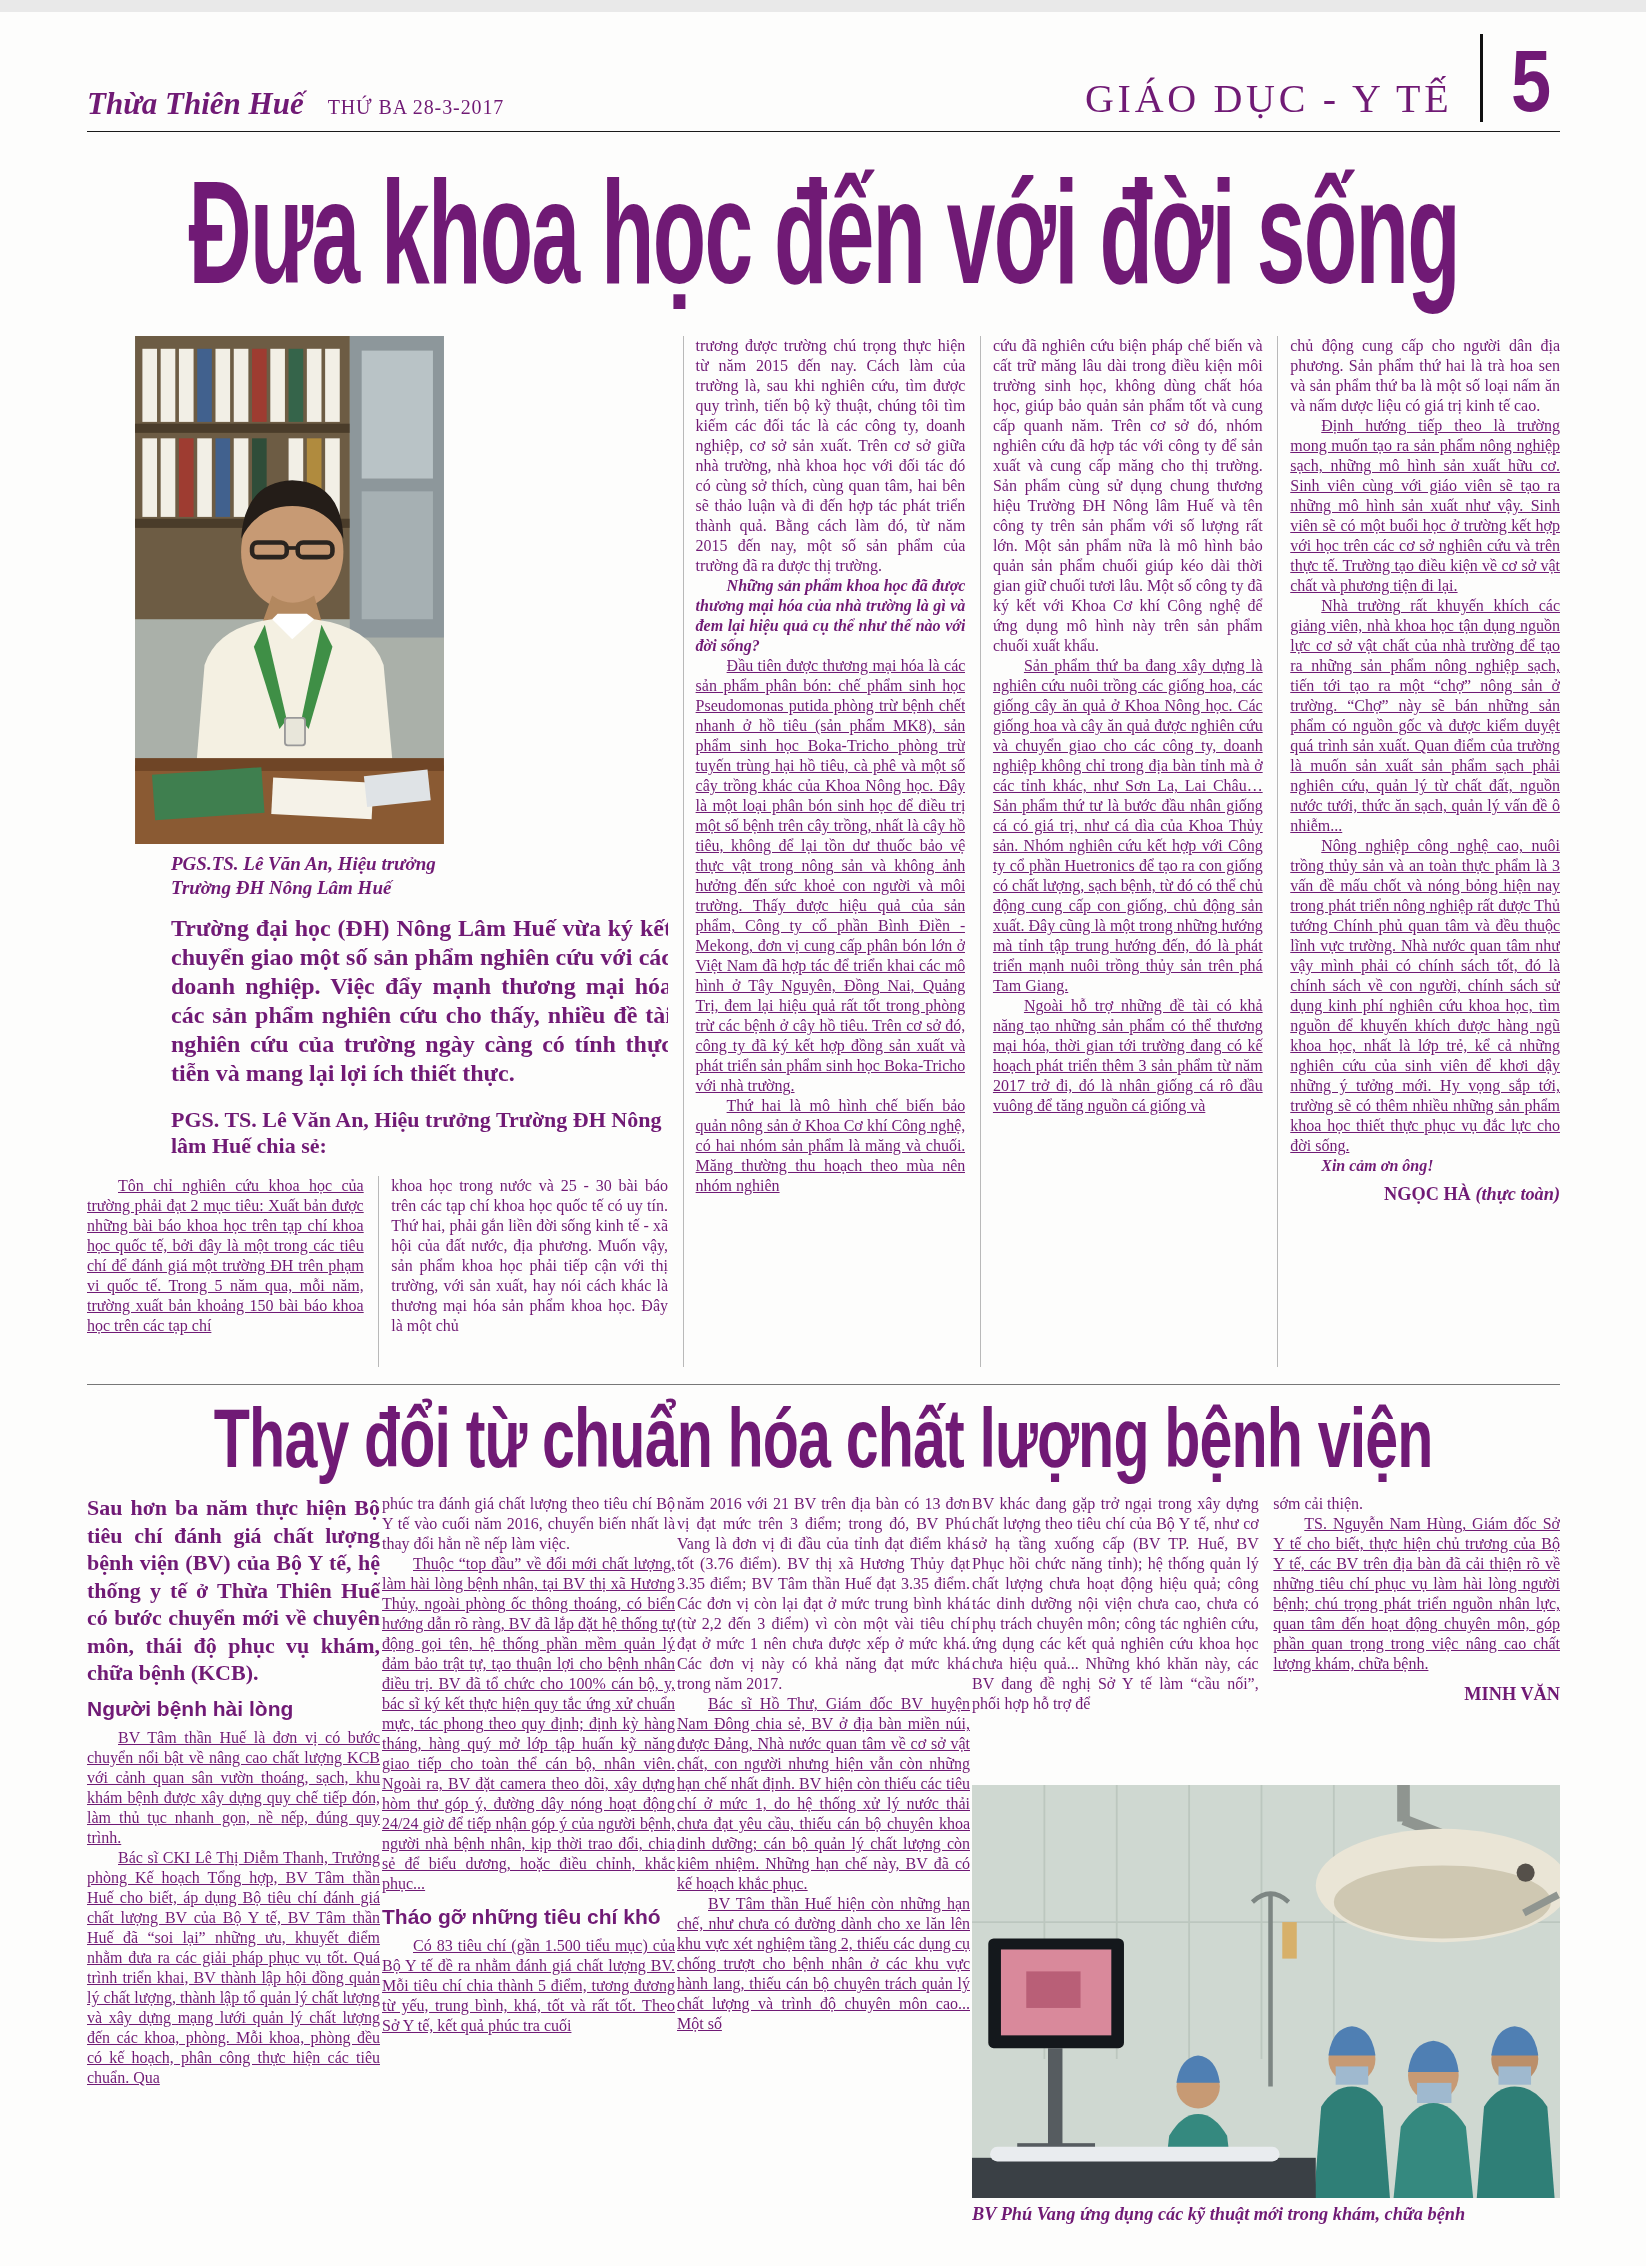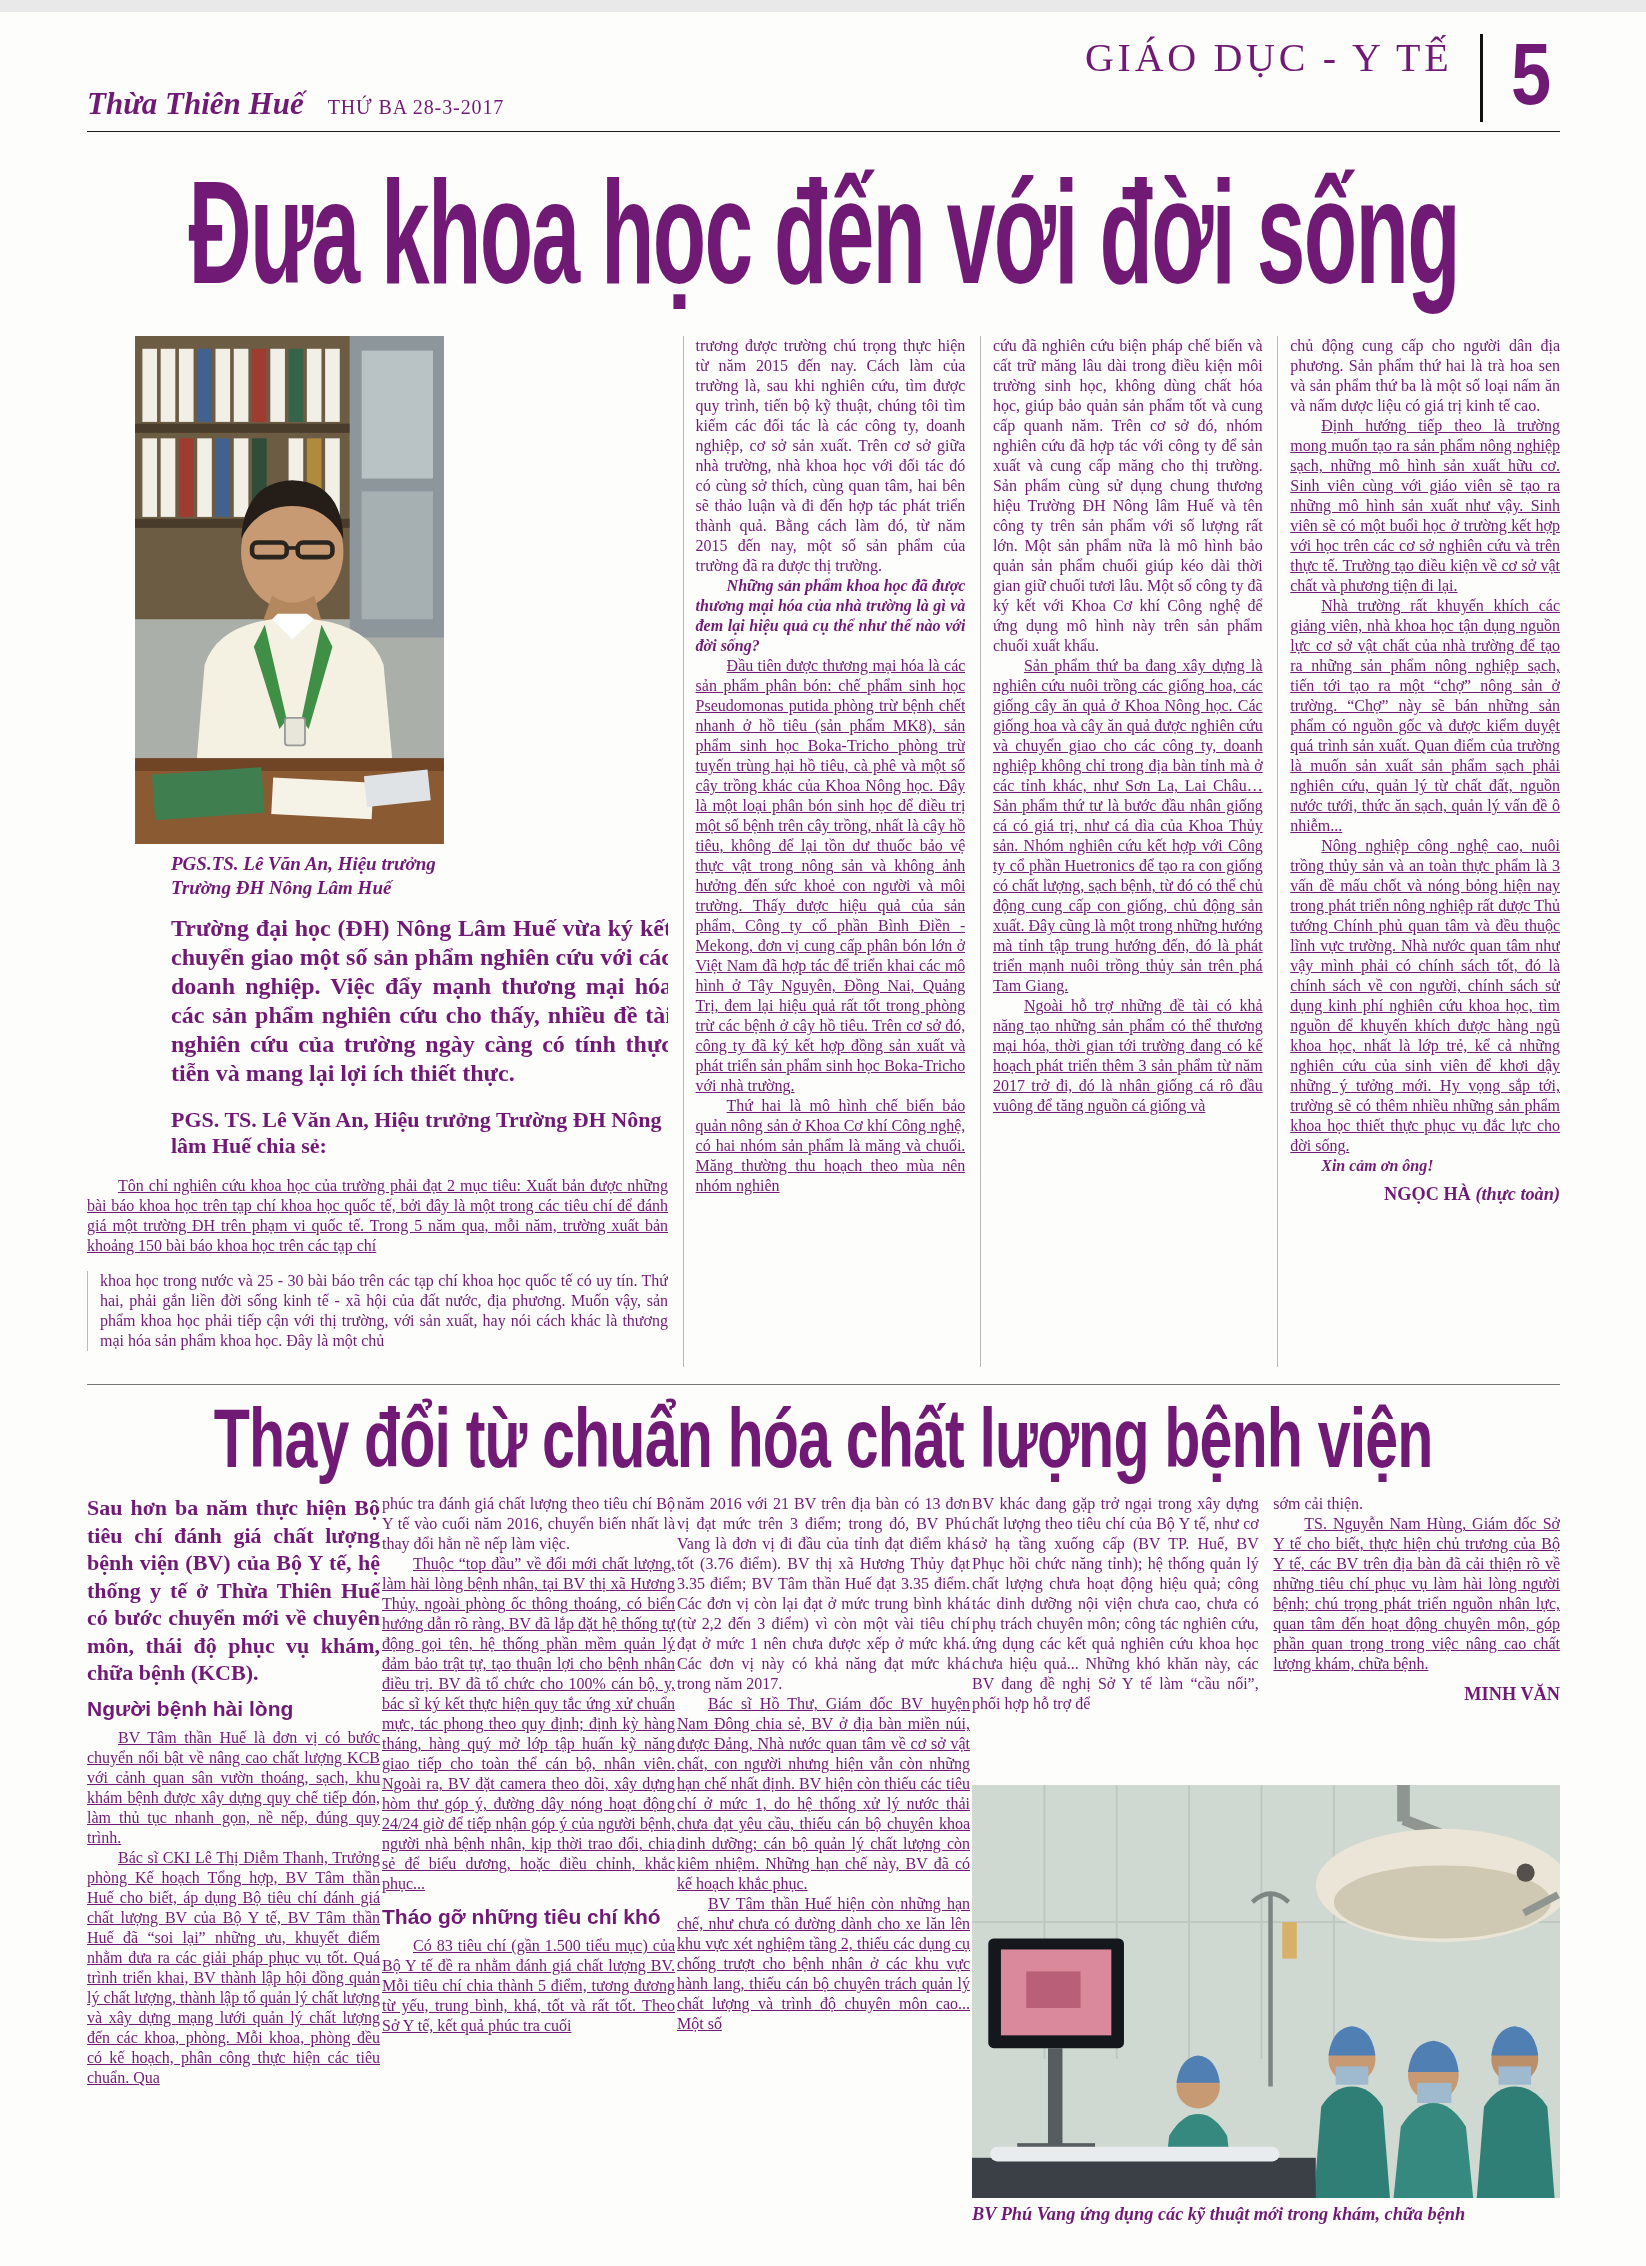--- a/index.html
+++ b/index.html
@@ -9,21 +9,21 @@
     font-family:"Liberation Serif","DejaVu Serif",serif;
   }
   .inner{padding:25.6px 87px 0 87px;}
 
   
   .header{display:flex;justify-content:space-between;align-items:flex-end;
           border-bottom:1.8px solid #1a1a1a;padding-bottom:9.1px;height:84px;}
   .mast-left{display:flex;align-items:baseline;gap:24px;}
   .masthead{font-weight:bold;font-style:italic;font-size:31px;letter-spacing:0;}
   .issue-date{font-size:20px;letter-spacing:0.9px;}
-  .mast-right{display:flex;align-items:flex-start;gap:28px;}
+  .mast-right{display:flex;align-items:flex-end;gap:28px;}
   .section-title{font-size:40px;letter-spacing:3.7px;font-weight:normal;}
   .pageno-divider{width:2.7px;height:88px;background:#111;}
   .page-number{font-size:88px;line-height:0.92;font-family:"Liberation Sans",sans-serif;font-weight:600;transform:scaleX(.82);transform-origin:left bottom;}
 
   
   .headline1-wrap{height:181px;display:flex;align-items:center;justify-content:center;margin-top:11px;}
   .headline1{font-family:"Liberation Sans",sans-serif;font-weight:bold;font-size:93px;
              letter-spacing:-1.8px;white-space:nowrap;display:inline-block;
              transform:scale(.94,1.58);transform-origin:center;}
   .headline2-wrap{height:95px;display:flex;align-items:center;justify-content:center;}
@@ -32,21 +32,21 @@
              transform:scale(.97,1.38);transform-origin:center;}
 
   
   .a1-grid{display:grid;grid-template-columns:581px 1fr 1fr 1fr;gap:14.6px;margin-top:12.8px;height:1031px;}
   .a1-grid>div{overflow:hidden;height:1031px;}
   .qcol{border-left:0.9px solid #b9b9b9;padding-left:12px;}
   .leftblock .photo-frame{width:309px;height:508px;margin-left:48px;background:#b9b3a6;}
   .photo-caption{margin:7.3px 0 0 84px;font-size:19px;line-height:24px;font-weight:bold;font-style:italic;}
   .lead1{margin:14.6px 0 0 84px;width:501px;font-size:24px;line-height:29px;font-weight:bold;text-align:justify;}
   .intro1{margin:18.3px 0 0 84px;width:501px;font-size:22px;line-height:26.5px;font-weight:bold;}
-  .minicols{display:flex;gap:14.6px;margin-top:16.4px;flex-direction:column;}
+  .minicols{display:flex;gap:14.6px;margin-top:16.4px;}
   .minicols>div{flex:1;overflow:hidden;height:234px;}
   .minicols>div+div{border-left:0.9px solid #b9b9b9;padding-left:12px;}
 
   
   .bodytext p{margin:0;font-size:16px;line-height:20px;text-align:justify;}
   .p-body{text-indent:31px;text-decoration:underline;}
   .p-cont{text-indent:0;}
   .p-question{text-indent:31px;font-weight:bold;font-style:italic;}
   .p-subhead{font-family:"Liberation Sans",sans-serif;font-weight:bold;font-size:21px !important;
              line-height:24px !important;text-indent:0;margin:11px 0 6.4px 0 !important;text-align:left !important;}

